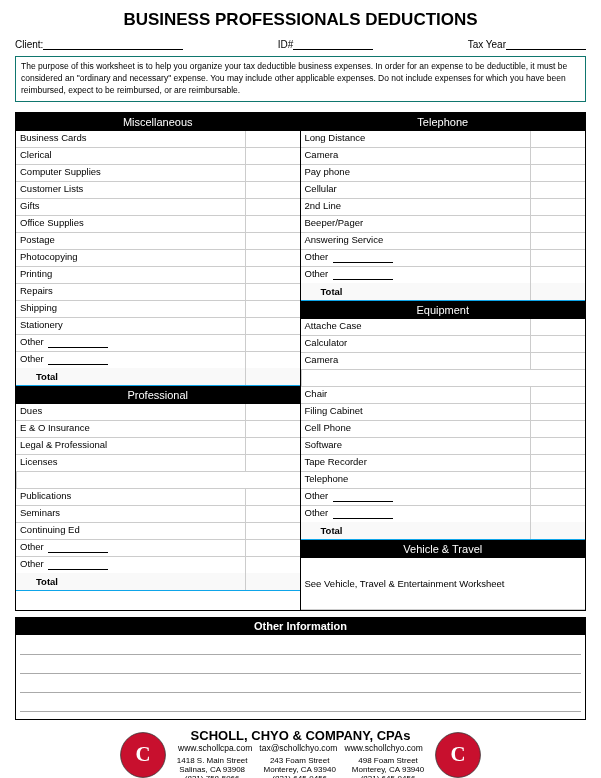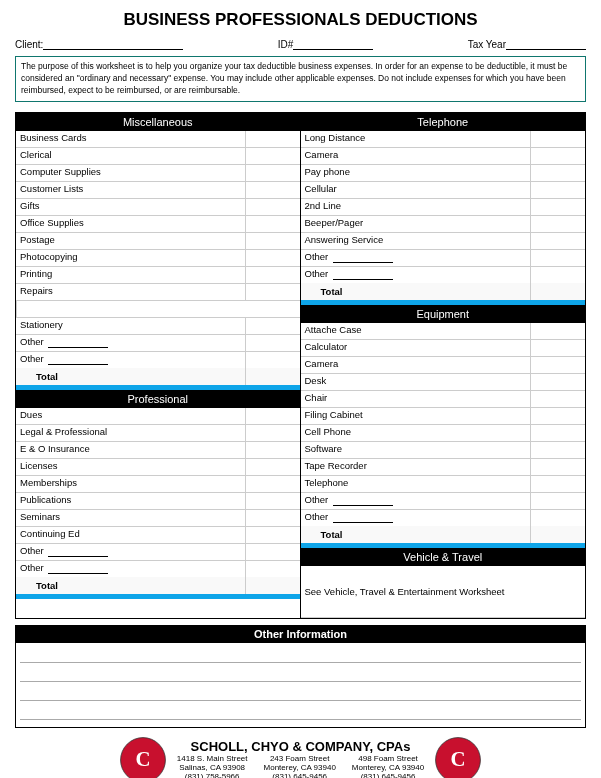--- a/index.html
+++ b/index.html
@@ -70,21 +70,21 @@
       padding: 1px 4px;
       font-size: 9.5px;
     }
     .row-value {
       width: 55px;
       border-left: 1px solid #ccc;
       min-height: 16px;
     }
     .total-row {
       display: flex;
-      border-bottom: 5px solid #0ea5e9;
+      border-bottom: 1px solid #0ea5e9;
       min-height: 17px;
       align-items: center;
       background: #f9f9f9;
     }
     .total-label {
       flex: 1;
       padding: 1px 4px 1px 20px;
       font-size: 9.5px;
       font-weight: bold;
     }
@@ -216,20 +216,21 @@
         </div>
         <div class="row-item">
           <div class="row-label">Printing</div>
           <div class="row-value"></div>
         </div>
         <div class="row-item">
           <div class="row-label">Repairs</div>
           <div class="row-value"></div>
         </div>
         <div class="row-item">
+          <div class="row-label">Shipping</div>
           <div class="row-value"></div>
         </div>
         <div class="row-item">
           <div class="row-label">Stationery</div>
           <div class="row-value"></div>
         </div>
         <div class="row-item">
           <div class="row-label">Other <span class="other-underline">&nbsp;</span></div>
           <div class="row-value"></div>
         </div>
@@ -243,33 +244,32 @@
       <div class="total-value"></div>
     </div>
 
     <div class="section-header">Professional</div>
     <div id="prof-items">
         <div class="row-item">
           <div class="row-label">Dues</div>
           <div class="row-value"></div>
         </div>
         <div class="row-item">
+          <div class="row-label">E &amp; O Insurance</div>
+          <div class="row-value"></div>
+        </div>
+        <div class="row-item">
           <div class="row-label">Legal &amp; Professional</div>
           <div class="row-value"></div>
         </div>
         <div class="row-item">
-          <div class="row-label">E &amp; O Insurance</div>
-          <div class="row-value"></div>
-        </div>
-        <div class="row-item">
           <div class="row-label">Licenses</div>
           <div class="row-value"></div>
         </div>
         <div class="row-item">
-          <div class="row-label">Memberships</div>
           <div class="row-value"></div>
         </div>
         <div class="row-item">
           <div class="row-label">Publications</div>
           <div class="row-value"></div>
         </div>
         <div class="row-item">
           <div class="row-label">Seminars</div>
           <div class="row-value"></div>
         </div>
@@ -347,21 +347,20 @@
         </div>
         <div class="row-item">
           <div class="row-label">Calculator</div>
           <div class="row-value"></div>
         </div>
         <div class="row-item">
           <div class="row-label">Camera</div>
           <div class="row-value"></div>
         </div>
         <div class="row-item">
-          <div class="row-label">Desk</div>
           <div class="row-value"></div>
         </div>
         <div class="row-item">
           <div class="row-label">Chair</div>
           <div class="row-value"></div>
         </div>
         <div class="row-item">
           <div class="row-label">Filing Cabinet</div>
           <div class="row-value"></div>
         </div>
@@ -413,20 +412,25 @@
 
 <div class="footer">
 
   <svg class="logo-svg" viewBox="0 0 60 60">
     <circle cx="30" cy="30" r="28" fill="#c8102e" stroke="#333" stroke-width="1"></circle>
     <text x="30" y="38" text-anchor="middle" font-size="26" font-weight="bold" fill="white" font-family="serif">C</text>
   </svg>
 
   <div class="footer-text">
     <div class="footer-company">SCHOLL, CHYO &amp; COMPANY, CPAs</div>
+    <div class="footer-website">
+      <span>www.schollcpa.com</span>&nbsp;&nbsp;
+      <span>tax@schollchyo.com</span>&nbsp;&nbsp;
+      <span>www.schollchyo.com</span>
+    </div>
     <div class="footer-addresses" id="footer-addresses">
         <div class="footer-addr-col">
           <div>1418 S. Main Street</div>
           <div>Salinas, CA 93908</div>
           <div>(831) 758-5966</div>
         </div>
         <div class="footer-addr-col">
           <div>243 Foam Street</div>
           <div>Monterey, CA 93940</div>
           <div>(831) 645-9456</div>

